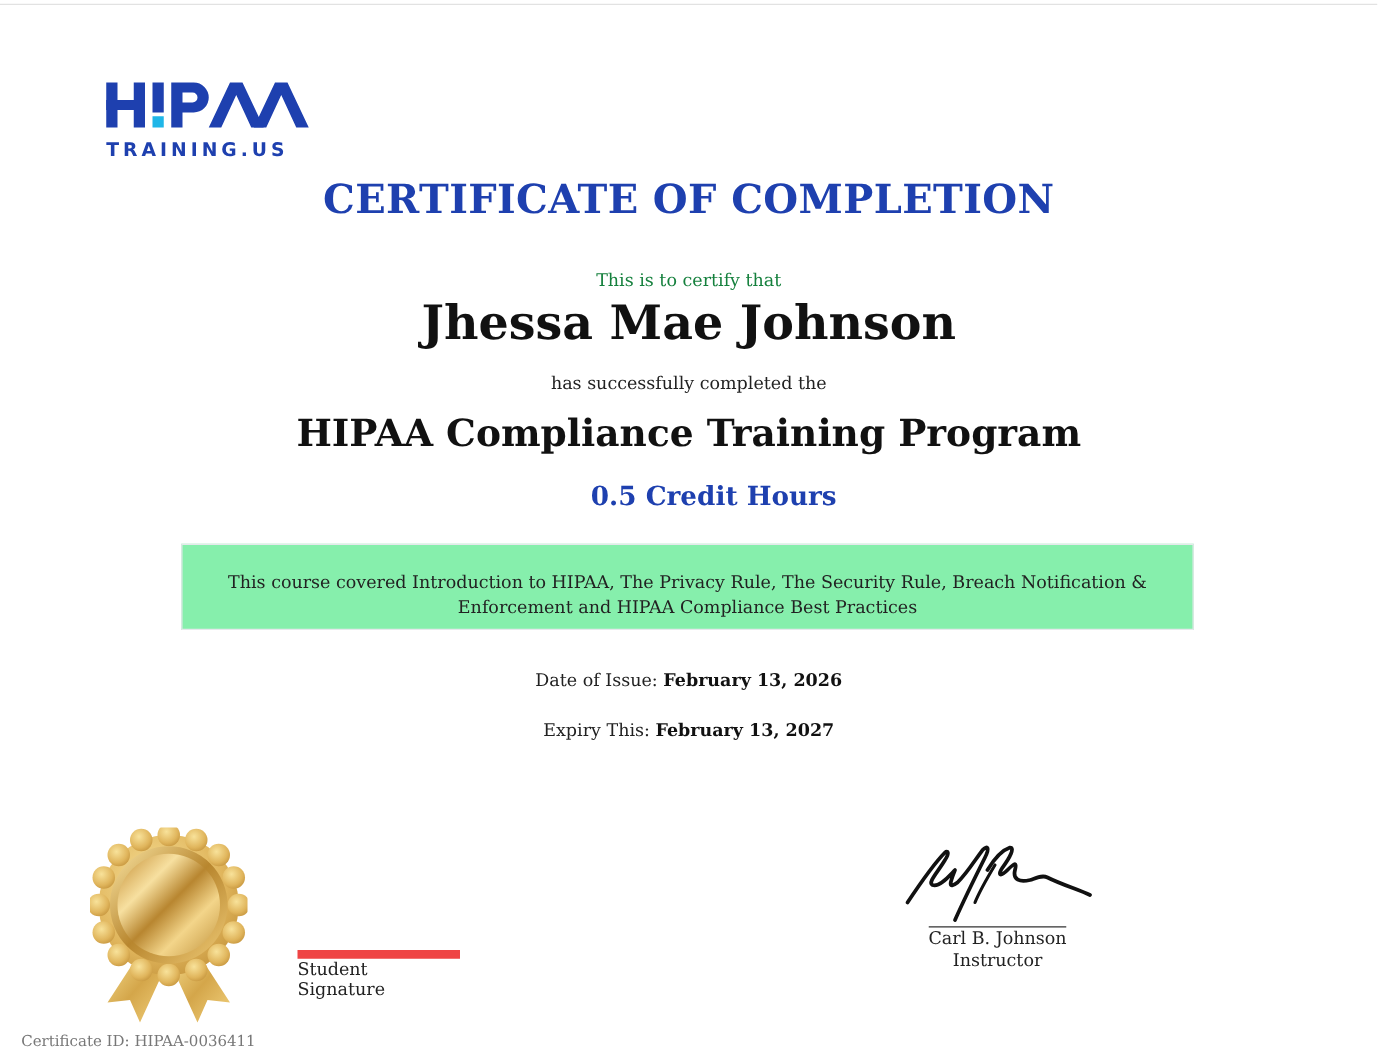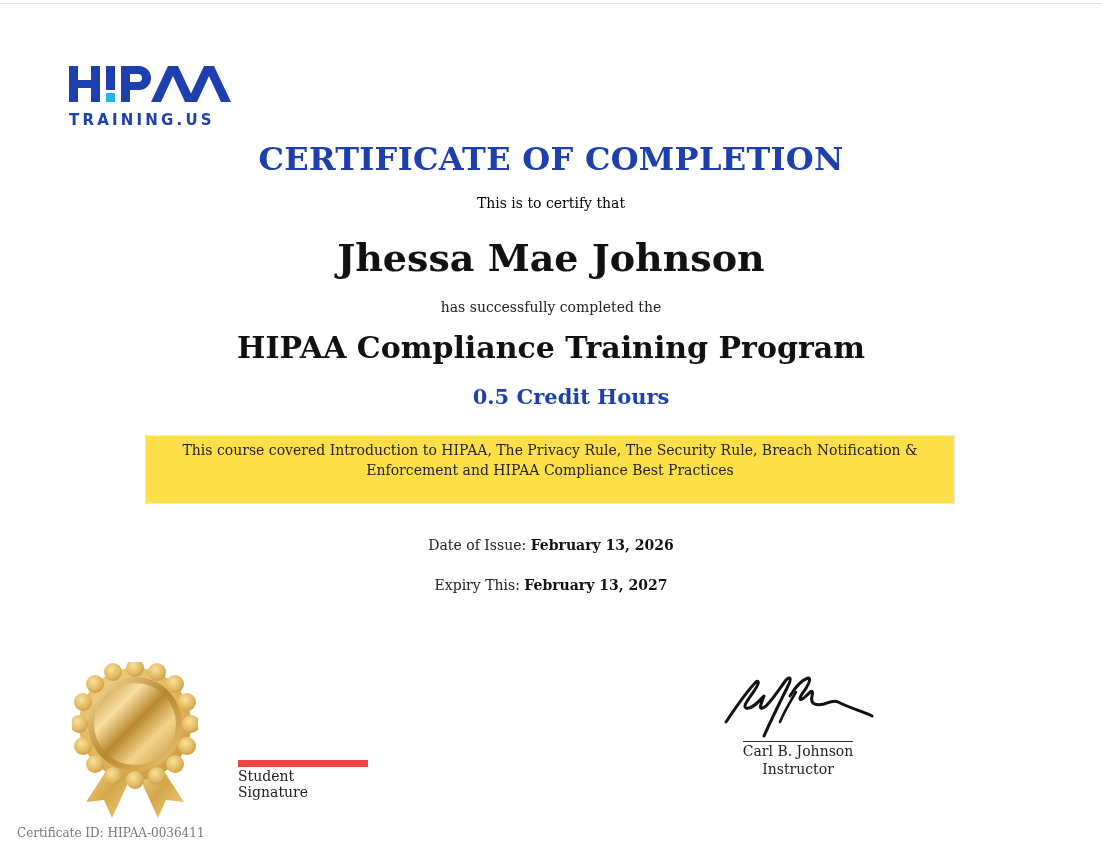--- a/index.html
+++ b/index.html
@@ -1,27 +1,27 @@
 <!DOCTYPE html>
 <html><head>
   <meta charset="utf-8">
   <style>
     html, body { margin: 0; padding: 0; background: #ffffff; }
     body { width: 1102px; height: 842px; position: relative; overflow: hidden; font-family: "DejaVu Serif", serif; color: #111; }
     .topline { position: absolute; left: 0; top: 3px; width: 1102px; height: 1px; background: #e2e2e2; }
-    .logo { position: absolute; left: 68px; top: 62px; width: 172px; height: 68px; }
+    .logo { position: absolute; left: 84px; top: 62px; width: 172px; height: 68px; }
     .logo-sub { position: absolute; left: 1px; top: 49px; font-family: "DejaVu Sans", sans-serif; font-weight: bold; font-size: 15px; letter-spacing: 3.2px; color: #1e40af; }
     .center { position: absolute; left: 0; width: 1102px; text-align: center; }
     .title { top: 140px; font-size: 32px; font-weight: bold; color: #1e40af; letter-spacing: 0.3px; }
-    .certify { top: 195px; font-size: 14px; color: #000000; }
+    .certify { top: 217px; font-size: 14px; color: #15803d; }
     .name { top: 235px; font-size: 38px; font-weight: bold; color: #111; }
     .completed { top: 299px; font-size: 14px; color: #222; }
     .program { top: 330px; font-size: 30px; font-weight: bold; color: #111; }
     .credits { top: 384px; font-size: 21px; font-weight: bold; color: #1e40af; margin-left: 20px; }
-    .coverage { position: absolute; left: 145px; top: 435px; width: 810px; height: 69px; background: #fde047; border: 1px solid #e6e8ec; box-sizing: border-box; text-align: center; font-size: 14px; line-height: 20px; color: #222; padding-top: 4px; padding-left: 30px; padding-right: 30px; }
+    .coverage { position: absolute; left: 145px; top: 435px; width: 810px; height: 69px; background: #86efac; border: 1px solid #e6e8ec; box-sizing: border-box; text-align: center; font-size: 14px; line-height: 20px; color: #222; padding-top: 20px; padding-left: 30px; padding-right: 30px; }
     .date { font-size: 14px; color: #222; }
     .date b { color: #111; }
     .issue { top: 537px; }
     .expiry { top: 577px; }
     .seal { position: absolute; left: 72px; top: 662px; width: 126px; height: 158px; }
     .sig-student { position: absolute; left: 238px; top: 760px; width: 130px; border-top: 7px solid #ef4444; font-size: 14px; color: #222; padding-top: 1px; }
     .sig-instructor { position: absolute; left: 720px; top: 672px; width: 156px; }
     .sig-line { position: absolute; left: 743px; top: 741px; width: 110px; border-top: 1px solid #333; }
     .instructor-name { position: absolute; left: 698px; top: 743px; width: 200px; text-align: center; font-size: 14px; color: #222; }
     .instructor-role { position: absolute; left: 698px; top: 761px; width: 200px; text-align: center; font-size: 14px; color: #222; }

